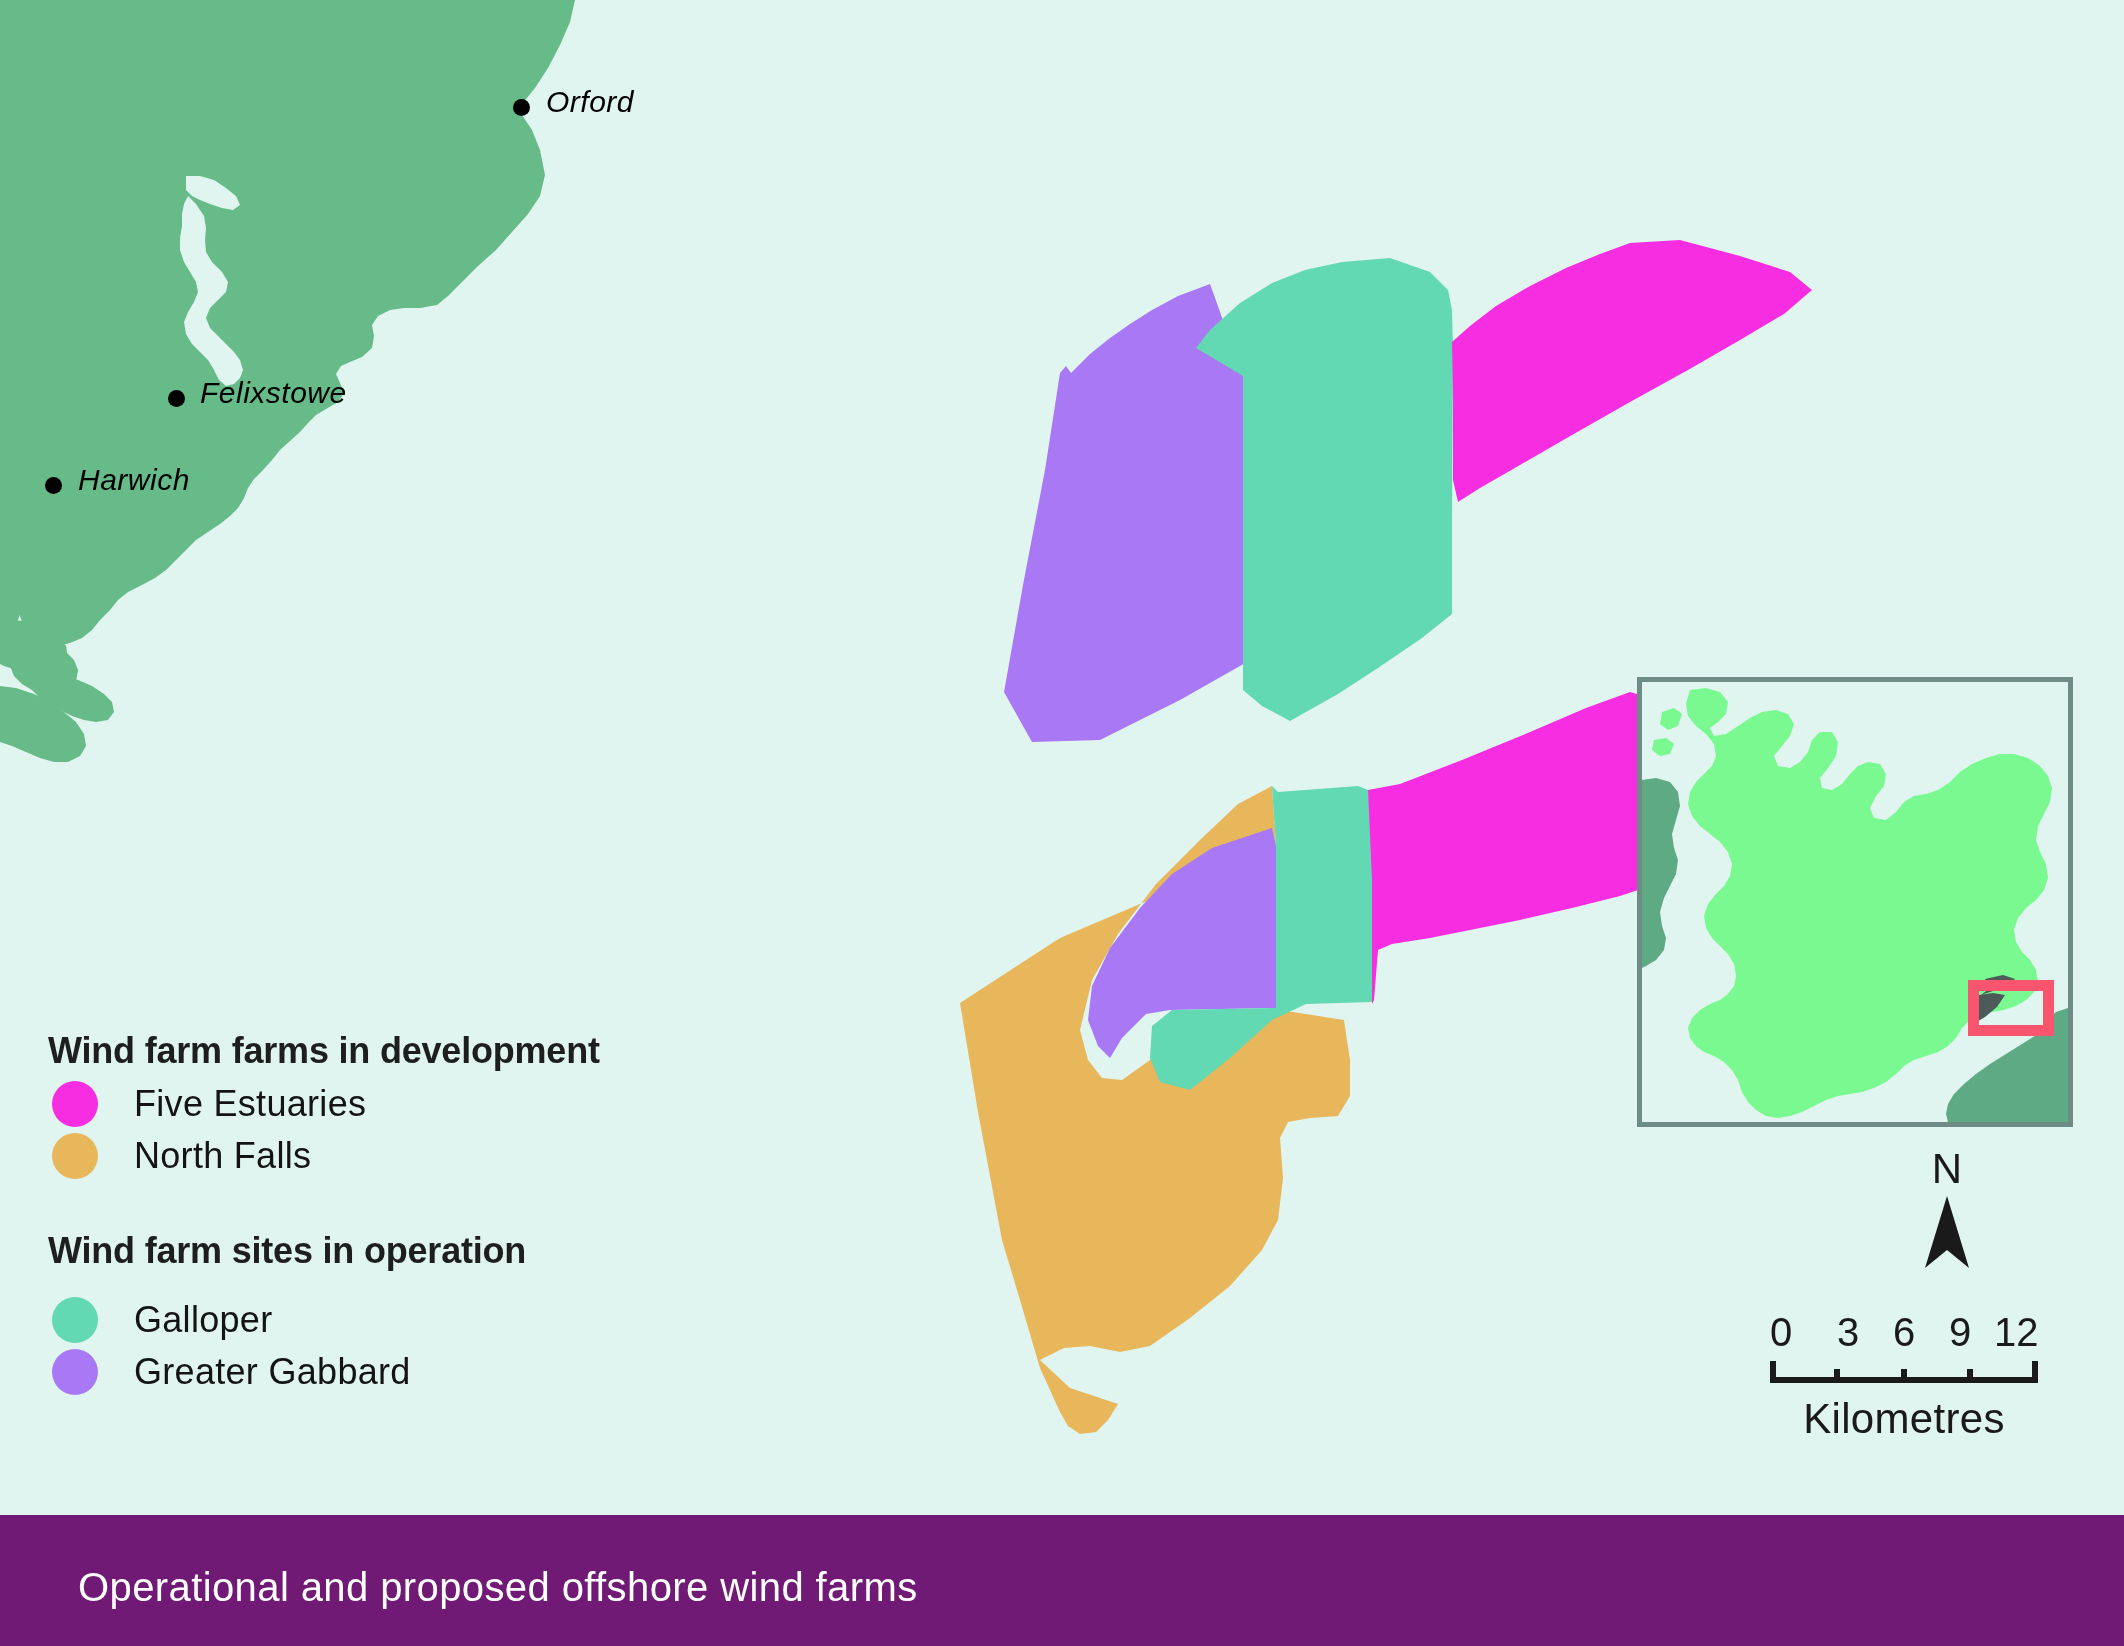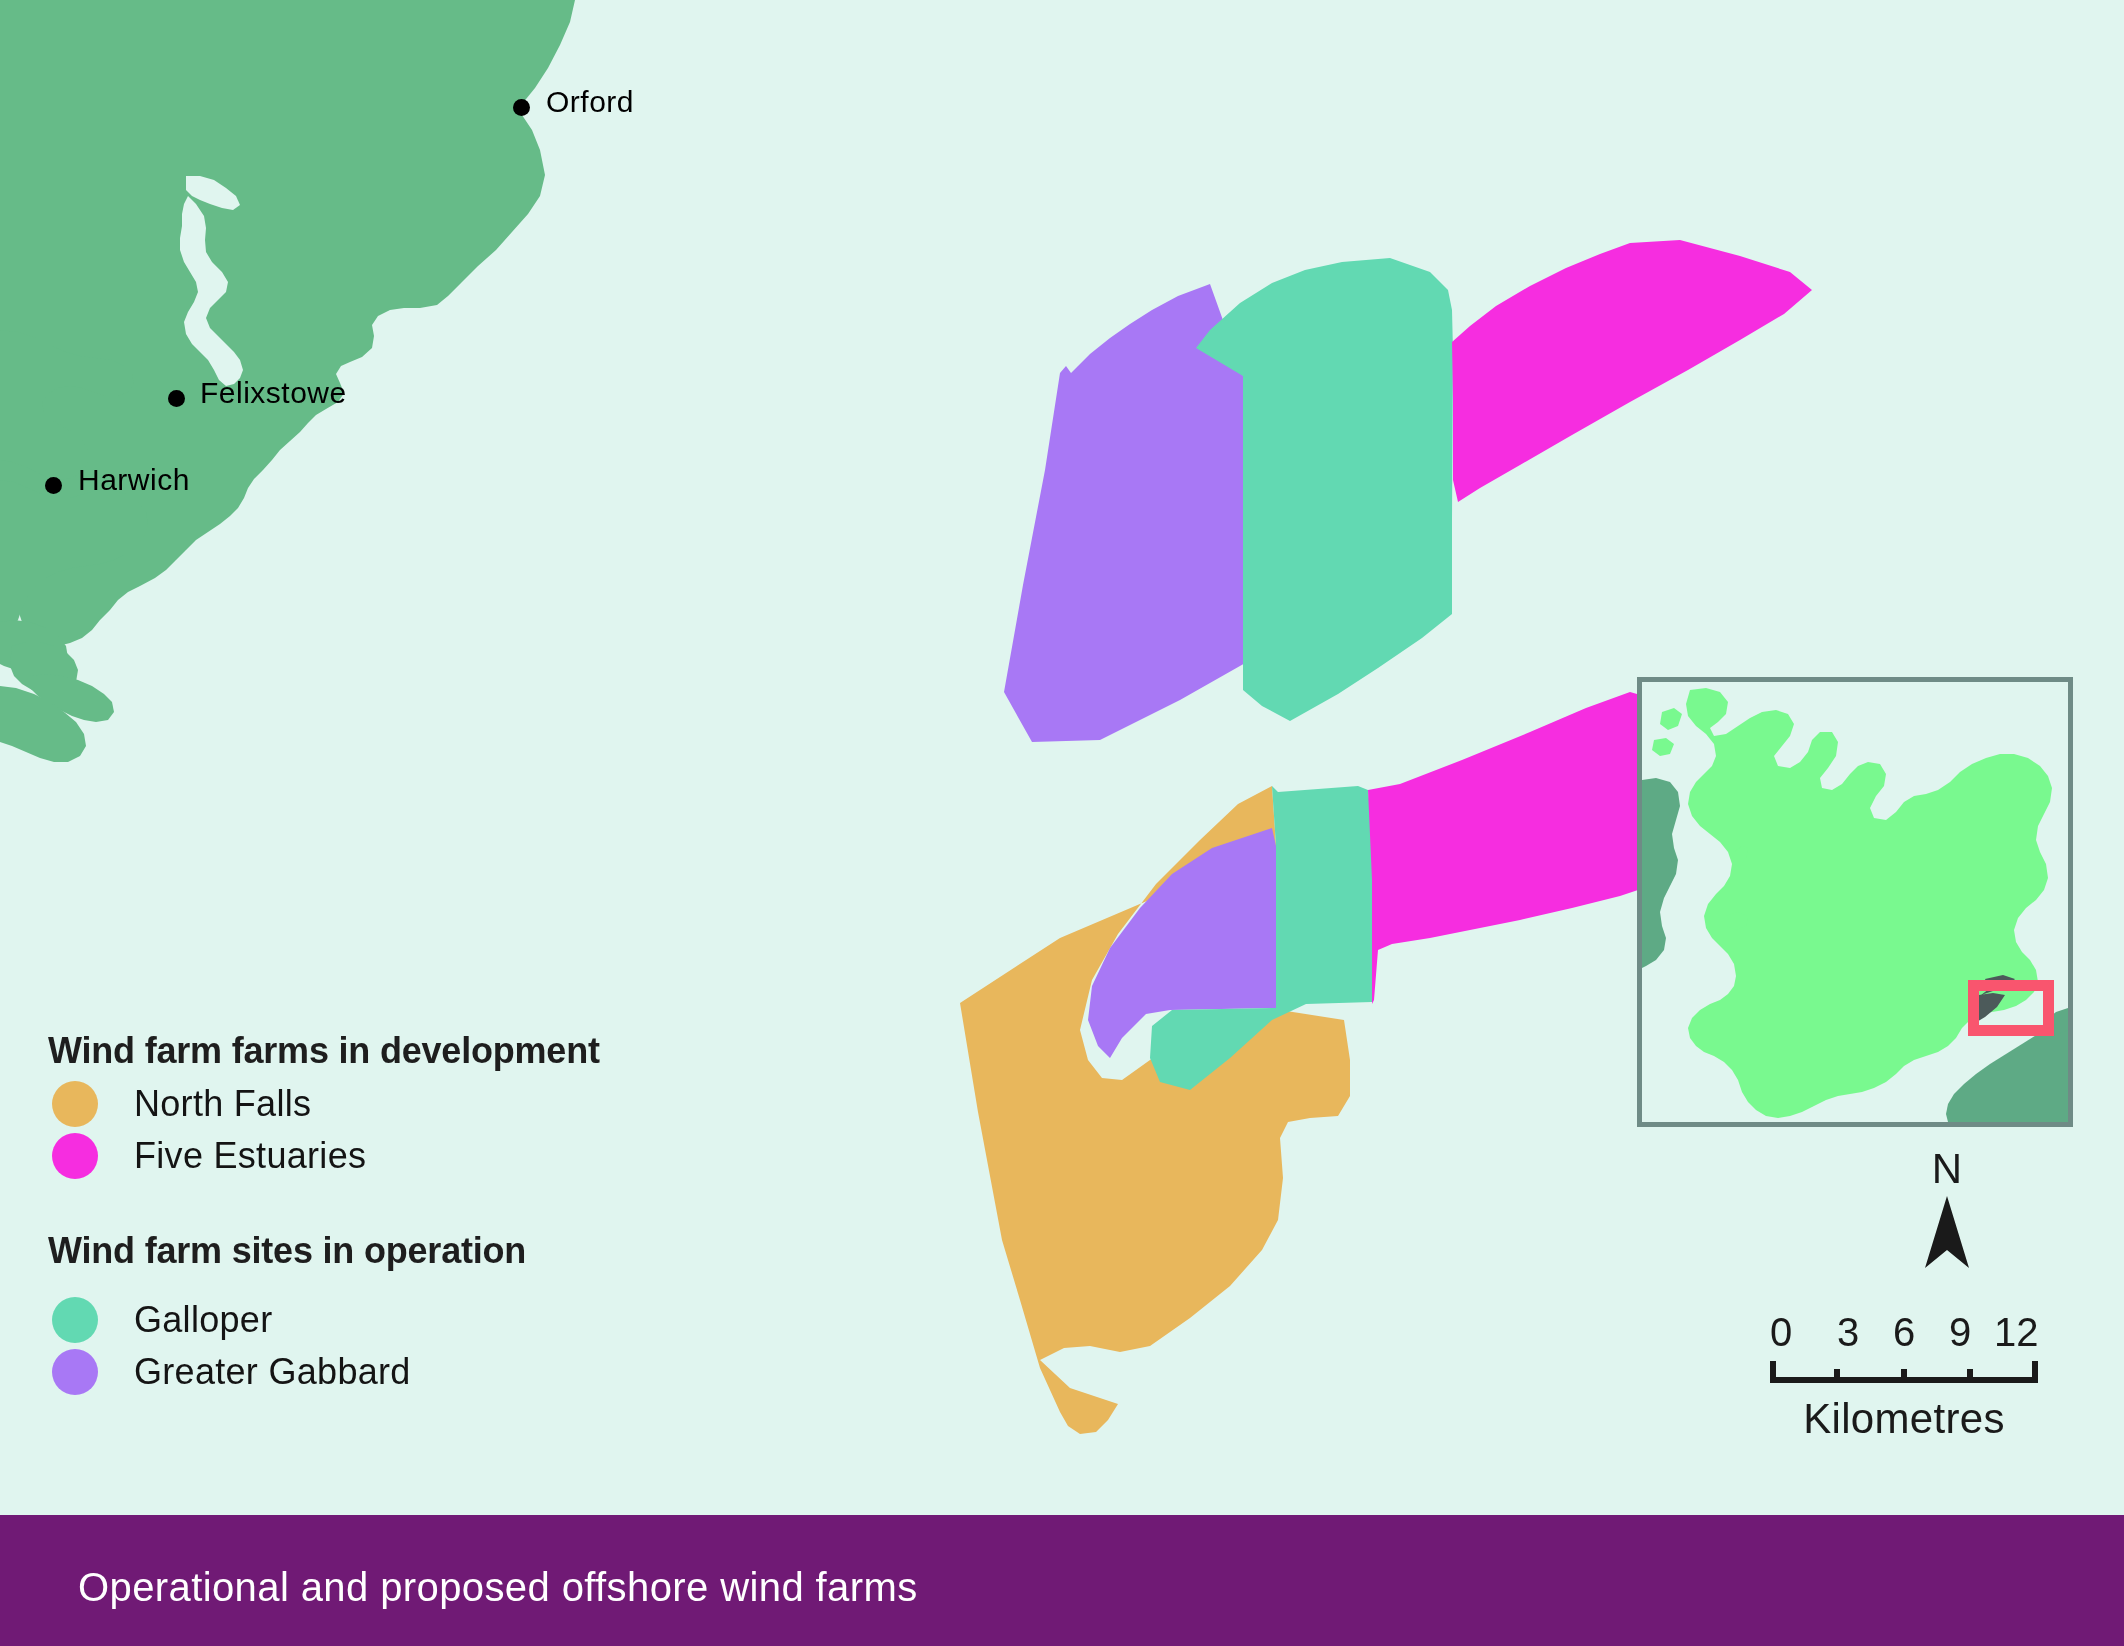--- a/index.html
+++ b/index.html
@@ -16,20 +16,21 @@
     background: #e0f5ef;
   }
 
   
   #map-canvas {
     position: absolute;
     left: 0; top: 0;
     width: 2124px;
     height: 1515px;
     background: #22c55e;
+    font-style: italic;
   }
   #map-canvas svg, #inset-svg { display: block; }
 
   
   .place-label {
     position: absolute;
     color: #000000;
     font-family: "Liberation Sans", sans-serif;
     font-size: 30px;
     letter-spacing: 0.5px;
@@ -285,27 +286,27 @@
 
     <div class="place-dot" style="left:45px; top:477px;"></div>
     <div class="place-label" style="left:78px; top:463px;">Harwich</div>
   </div>
 
   <div id="legend">
 
     <div class="legend-heading">Wind farm farms in development</div>
 
     <div class="legend-row">
+      <span class="legend-swatch" style="background:#f62de0;"></span>
+      <span class="legend-label">Five Estuaries</span>
+    </div>
+
+    <div class="legend-row">
       <span class="legend-swatch" style="background:#e8b75c;"></span>
       <span class="legend-label">North Falls</span>
-    </div>
-
-    <div class="legend-row">
-      <span class="legend-swatch" style="background:#f62de0;"></span>
-      <span class="legend-label">Five Estuaries</span>
     </div>
 
     <div class="legend-heading second">Wind farm sites in operation</div>
 
     <div class="legend-row">
       <span class="legend-swatch" style="background:#62d9b2;"></span>
       <span class="legend-label">Galloper</span>
     </div>
 
     <div class="legend-row">

